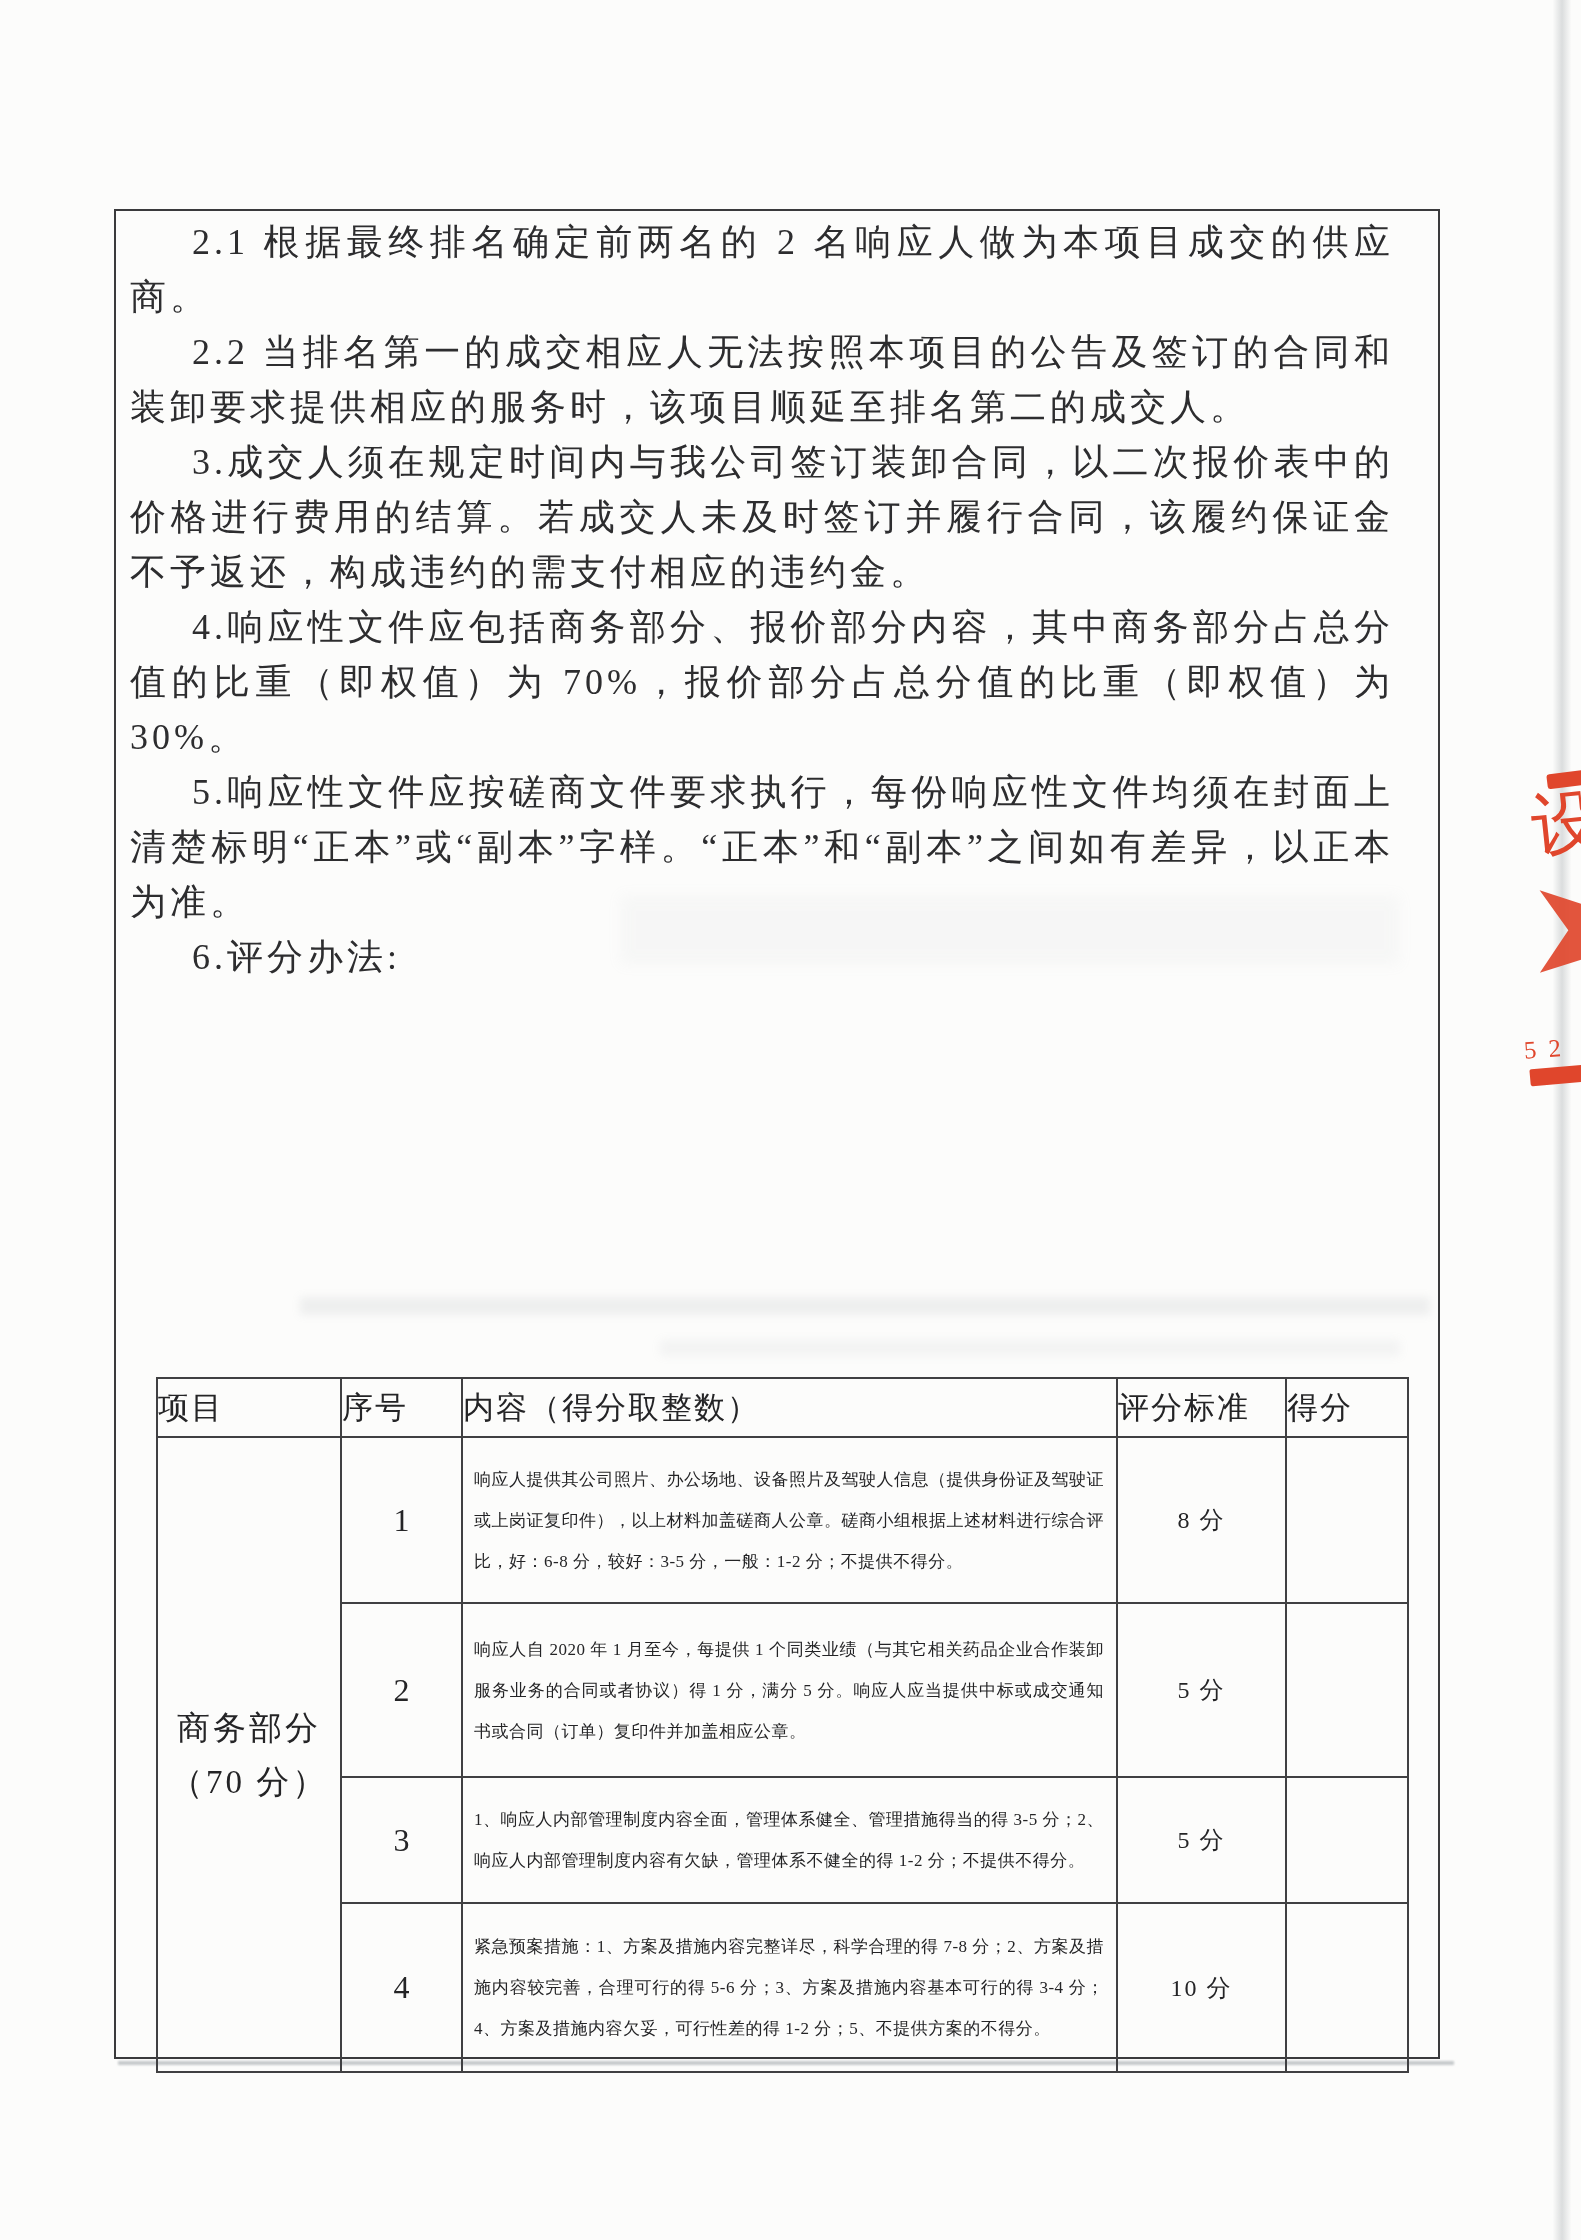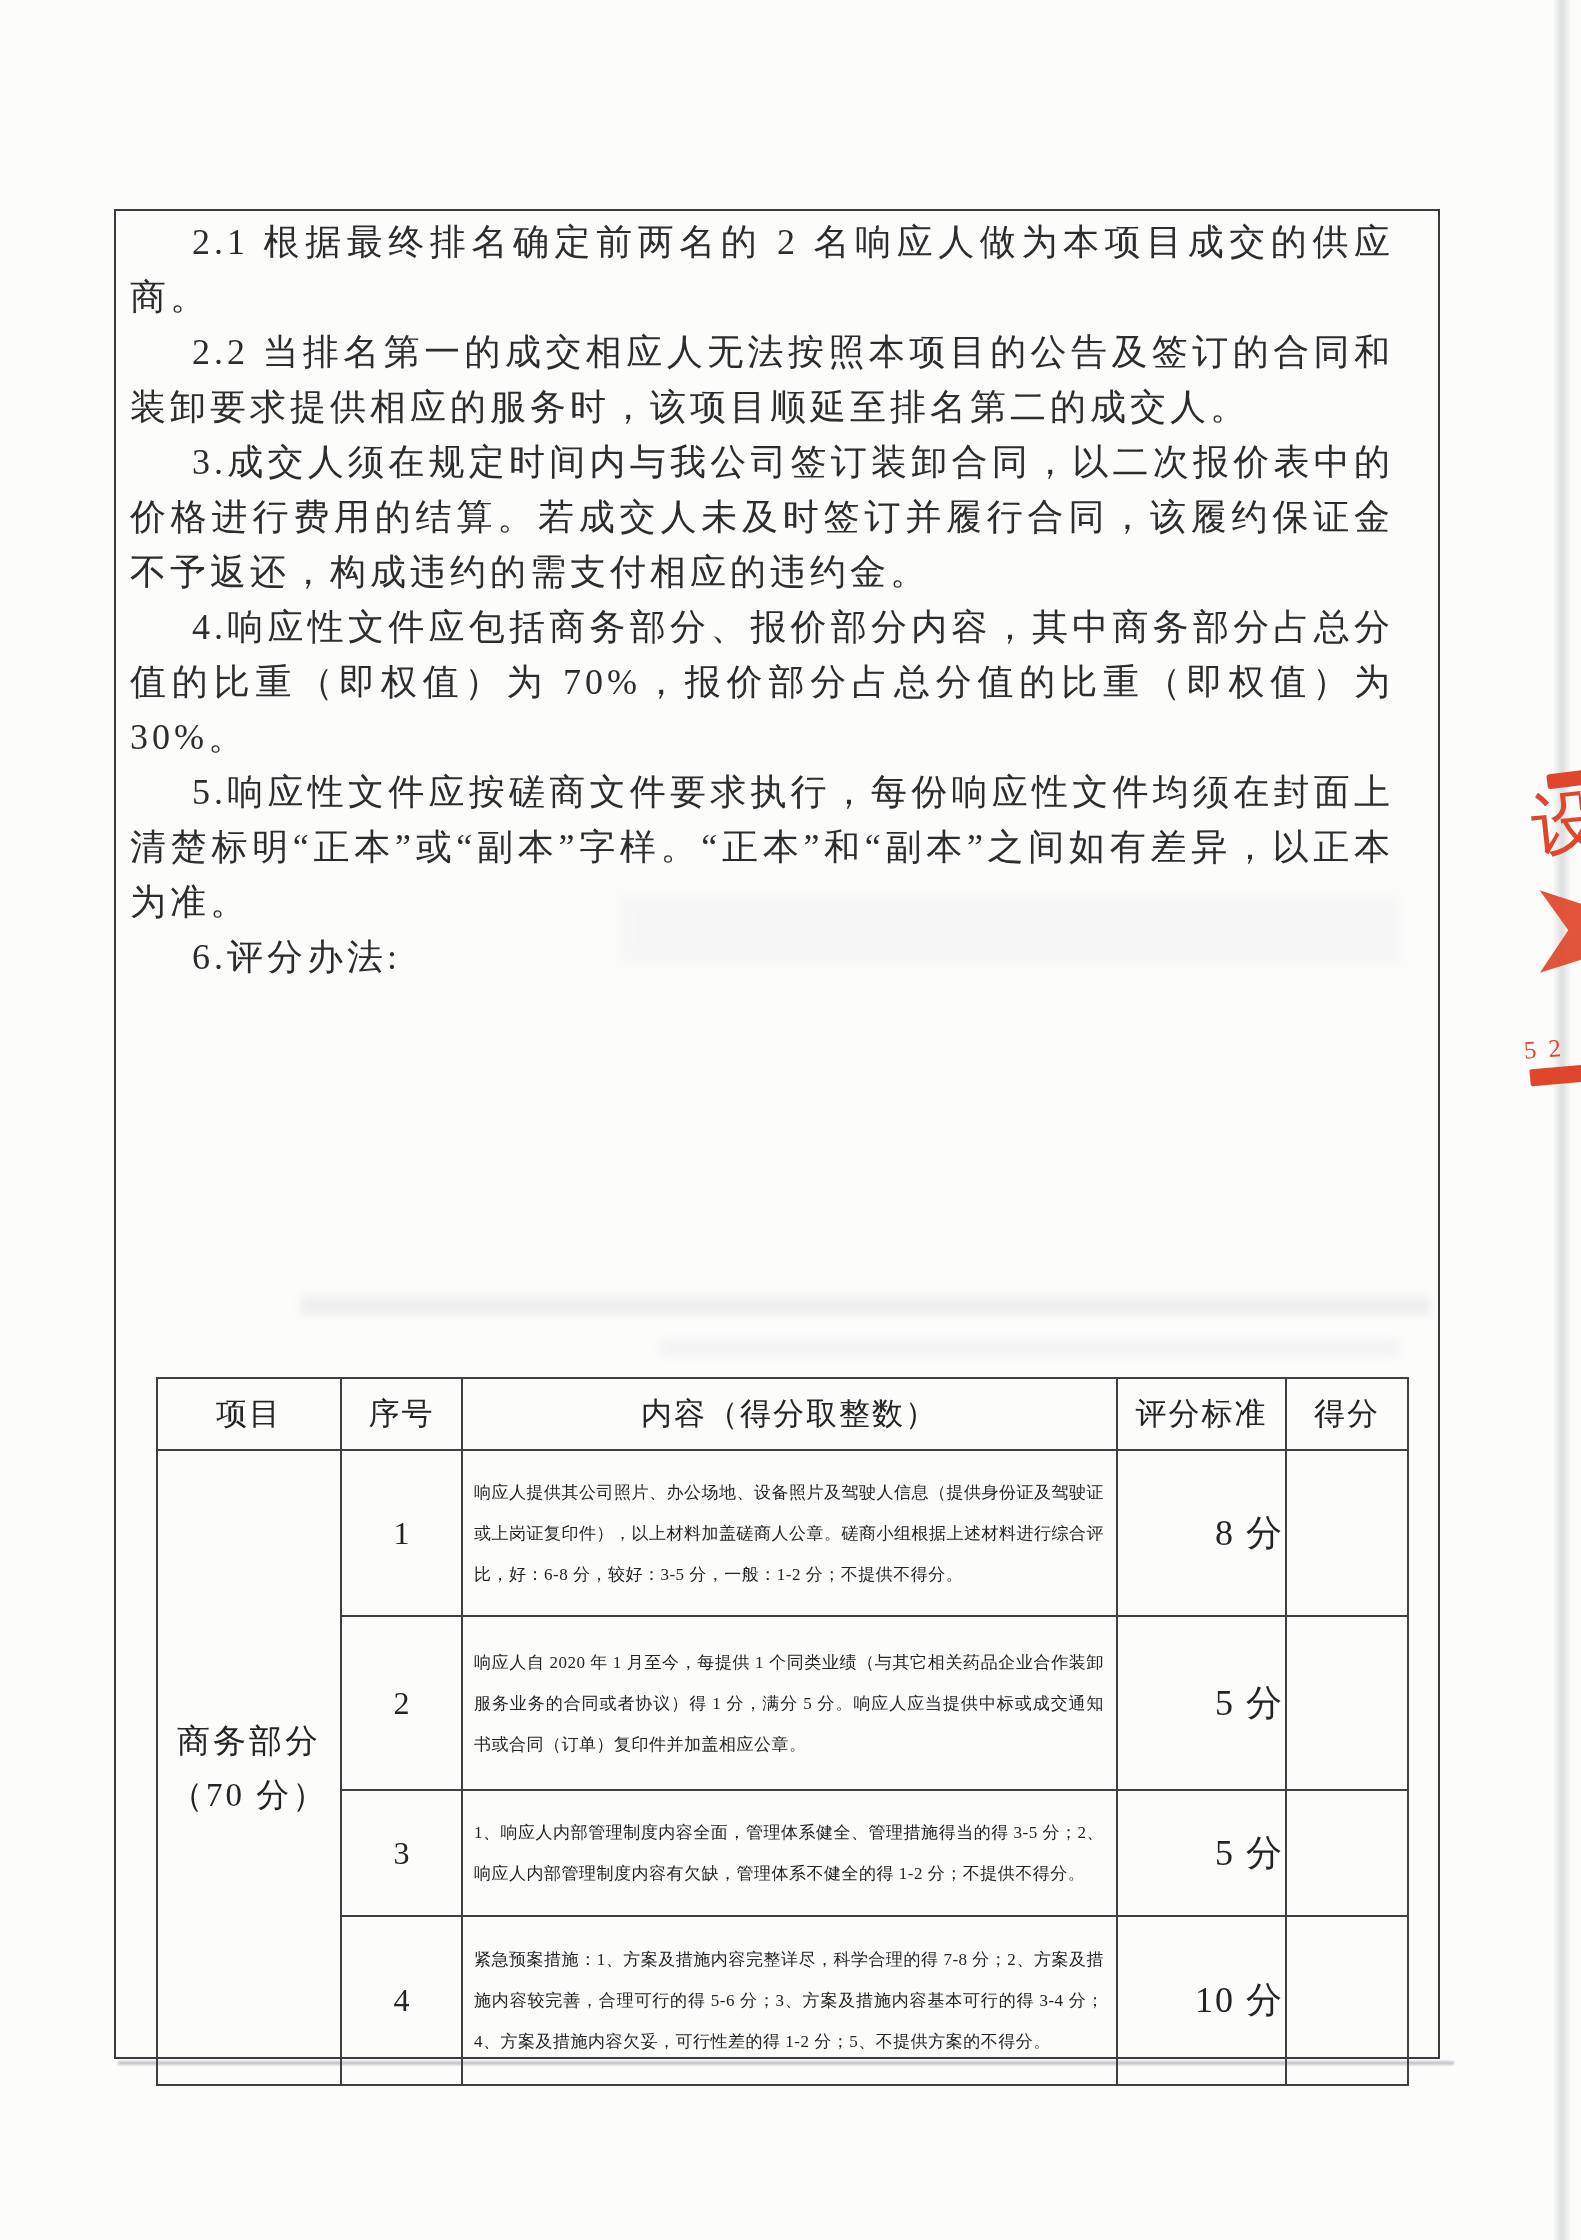--- a/index.html
+++ b/index.html
@@ -68,25 +68,25 @@
     color: #242426;
   }
   .score-table td, .score-table th {
     border: 2px solid #404042;
     box-sizing: border-box;
     font-weight: normal;
     vertical-align: middle;
     overflow: hidden;
   }
   .score-table th {
-    height: 45px;
+    height: 59px;
     font-size: 31px;
     letter-spacing: 2px;
-    text-align: center;
-    padding: 14px;
+    text-align: left;
+    padding: 0;
   }
   td.cell-category {
     text-align: center;
     font-size: 33px;
     letter-spacing: 3px;
     line-height: 54px;
     font-family: Liberation Serif, serif;
   }
   td.cell-seq {
     text-align: center;
@@ -94,22 +94,22 @@
   }
   td.cell-content {
     font-size: 17px;
     line-height: 41px;
     letter-spacing: 0.5px;
     padding: 5px 12px 5px 11px;
     text-align: justify;
     text-justify: inter-ideograph;
   }
   td.cell-score {
-    text-align: right;
-    font-size: 36px;
+    text-align: center;
+    font-size: 24px;
     letter-spacing: 2px;
   }
   td.cell-got { }
   tr.row-1 td { height: 166px; }
   tr.row-2 td { height: 174px; }
   tr.row-3 td { height: 126px; }
   tr.row-4 td { height: 169px; }
   
   .stamp-bar-top {
     position: absolute;

